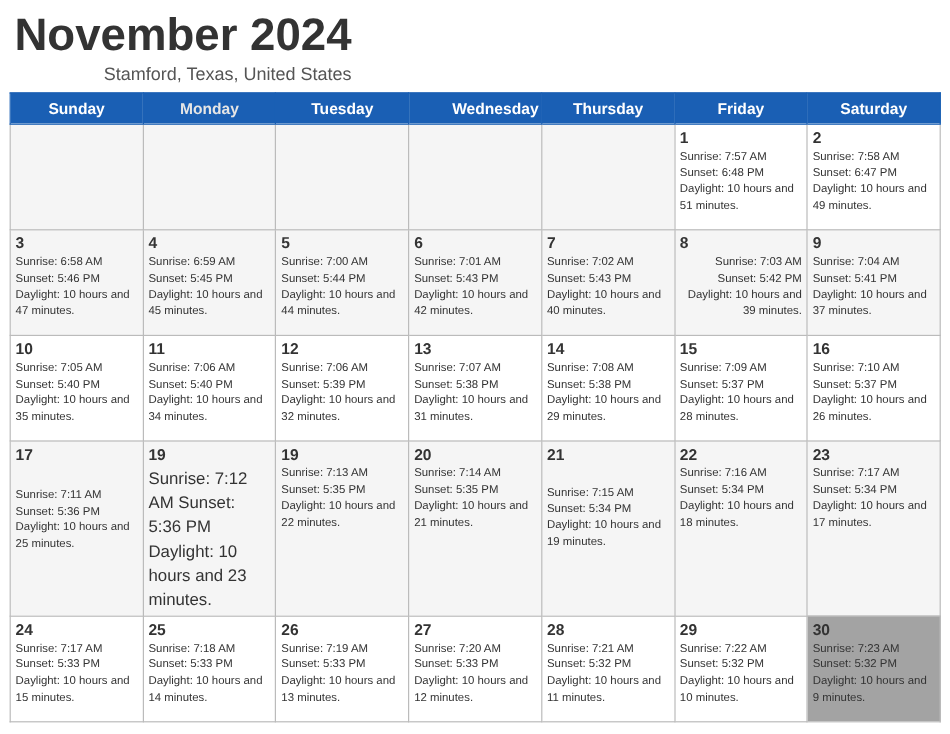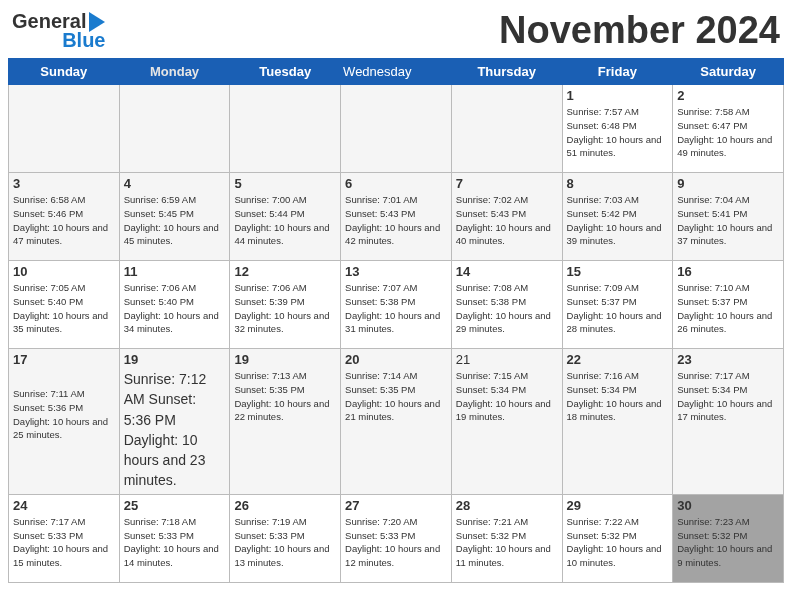--- a/index.html
+++ b/index.html
@@ -8,42 +8,34 @@
     table { width: calc(100% - 16px); margin: 0 8px; border-collapse: collapse; }
     td, th { border: 1px solid #bbb; }
   </style>
 </head>
 <body>
 
 <div style="width:792px; height:612px; background:#fff; overflow:hidden;">
 
   <div style="display:flex; justify-content:space-between; align-items:flex-start; padding:10px 12px 6px 12px;">
 
-    <div style="display:flex; flex-direction:column;">
-      <div style="display:flex; align-items:center;">
-        <span style="font-size:20px; font-weight:bold; color:#333;">General</span>
-        <span style="display:inline-block; width:0; height:0; border-top:10px solid transparent; border-bottom:10px solid transparent; border-left:16px solid #1a7bce; margin-left:3px;"></span>
-      </div>
-      <div style="display:flex; justify-content:flex-end;">
-        <span style="font-size:20px; font-weight:bold; color:#1a7bce; margin-top:-4px;">Blue</span>
-      </div>
-    </div>
 
     <div style="text-align:right;">
       <div style="font-size:38px; font-weight:bold; color:#333; line-height:1.1;">November 2024</div>
+      <div style="font-size:15px; color:#555; margin-top:2px;">Stamford, Texas, United States</div>
     </div>
   </div>
 
   <table style="width:calc(100% - 16px); margin:0 8px; border-collapse:collapse;">
     <thead>
       <tr>
       <th style="background-color: rgb(26, 95, 180); color: rgb(255, 255, 255); text-align: center; padding: 5px 2px; font-size: 13px; font-weight: bold; border: 1px solid rgb(26, 95, 180); width: 14.2857%;">Sunday</th>
           <th style="background-color: rgb(26, 95, 180); color: #e5e5e5; text-align: center; padding: 5px 2px; font-size: 13px; font-weight: bold; border: 1px solid rgb(26, 95, 180); width: 14.2857%;">Monday</th>
           <th style="background-color: rgb(26, 95, 180); color: rgb(255, 255, 255); text-align: center; padding: 5px 2px; font-size: 13px; font-weight: bold; border: 1px solid rgb(26, 95, 180); width: 14.2857%;">Tuesday</th>
-          <th style="background-color: rgb(26, 95, 180); color: rgb(255, 255, 255); text-align: left; padding: 5px 2px; font-size: 13px; font-weight: normal; border: 1px solid rgb(26, 95, 180); width: 14.2857%;">Wednesday</th>
+          <th style="background-color: rgb(26, 95, 180); color: rgb(255, 255, 255); text-align: right; padding: 5px 2px; font-size: 13px; font-weight: bold; border: 1px solid rgb(26, 95, 180); width: 14.2857%;">Wednesday</th>
           <th style="background-color: rgb(26, 95, 180); color: rgb(255, 255, 255); text-align: center; padding: 5px 2px; font-size: 13px; font-weight: bold; border: 1px solid rgb(26, 95, 180); width: 14.2857%;">Thursday</th>
           <th style="background-color: rgb(26, 95, 180); color: rgb(255, 255, 255); text-align: center; padding: 5px 2px; font-size: 13px; font-weight: bold; border: 1px solid rgb(26, 95, 180); width: 14.2857%;">Friday</th>
           <th style="background-color: rgb(26, 95, 180); color: rgb(255, 255, 255); text-align: center; padding: 5px 2px; font-size: 13px; font-weight: bold; border: 1px solid rgb(26, 95, 180); width: 14.2857%;">Saturday</th>
         </tr>
     </thead>
     <tbody id="calendar-body">
     <tr>
           <td style="border: 1px solid rgb(187, 187, 187); vertical-align: top; padding: 3px 4px; width: 14.2857%; height: 88px; background: rgb(245, 245, 245); font-size: 9.5px; color: rgb(51, 51, 51);"></td>
           <td style="border: 1px solid rgb(187, 187, 187); vertical-align: top; padding: 3px 4px; width: 14.2857%; height: 88px; background: rgb(245, 245, 245); font-size: 9.5px; color: rgb(51, 51, 51);"></td>
           <td style="border: 1px solid rgb(187, 187, 187); vertical-align: top; padding: 3px 4px; width: 14.2857%; height: 88px; background: rgb(245, 245, 245); font-size: 9.5px; color: rgb(51, 51, 51);"></td>
@@ -88,21 +80,21 @@
 Daylight: 10 hours and 42 minutes.</div>
           </td>
           <td style="border: 1px solid rgb(187, 187, 187); vertical-align: top; padding: 3px 4px; width: 14.2857%; height: 88px; background: rgb(245, 245, 245); font-size: 9.5px; color: rgb(51, 51, 51);">
             <span style="font-size: 13px; font-weight: bold; display: block; margin-bottom: 2px;">7</span>
             <div style="font-size: 9.5px; line-height: 1.45; color: rgb(51, 51, 51);">Sunrise: 7:02 AM
 Sunset: 5:43 PM
 Daylight: 10 hours and 40 minutes.</div>
           </td>
           <td style="border: 1px solid rgb(187, 187, 187); vertical-align: top; padding: 3px 4px; width: 14.2857%; height: 88px; background: rgb(245, 245, 245); font-size: 9.5px; color: rgb(51, 51, 51);">
             <span style="font-size: 13px; font-weight: bold; display: block; margin-bottom: 2px;">8</span>
-            <div style="font-size: 9.5px; line-height: 1.45; color: rgb(51, 51, 51);">Sunrise: 7:03 AM
+            <div style="font-size: 9.5px; line-height: 1.45; color: rgb(51, 51, 51); text-align: right;">Sunrise: 7:03 AM
 Sunset: 5:42 PM
 Daylight: 10 hours and 39 minutes.</div>
           </td>
           <td style="border: 1px solid rgb(187, 187, 187); vertical-align: top; padding: 3px 4px; width: 14.2857%; height: 88px; background: rgb(245, 245, 245); font-size: 9.5px; color: rgb(51, 51, 51);">
             <span style="font-size: 13px; font-weight: bold; display: block; margin-bottom: 2px;">9</span>
             <div style="font-size: 9.5px; line-height: 1.45; color: rgb(51, 51, 51);">Sunrise: 7:04 AM
 Sunset: 5:41 PM
 Daylight: 10 hours and 37 minutes.</div>
           </td>
         </tr>
@@ -169,21 +161,21 @@
 Sunset: 5:35 PM
 Daylight: 10 hours and 22 minutes.</div>
           </td>
           <td style="border: 1px solid rgb(187, 187, 187); vertical-align: top; padding: 3px 4px; width: 14.2857%; height: 88px; background: rgb(245, 245, 245); font-size: 9.5px; color: rgb(51, 51, 51);">
             <span style="font-size: 13px; font-weight: bold; display: block; margin-bottom: 2px;">20</span>
             <div style="font-size: 9.5px; line-height: 1.45; color: rgb(51, 51, 51);">Sunrise: 7:14 AM
 Sunset: 5:35 PM
 Daylight: 10 hours and 21 minutes.</div>
           </td>
           <td style="border: 1px solid rgb(187, 187, 187); vertical-align: top; padding: 3px 4px; width: 14.2857%; height: 88px; background: rgb(245, 245, 245); font-size: 9.5px; color: rgb(51, 51, 51);">
-            <span style="font-size: 13px; font-weight: normal; display: block; margin-bottom: 2px;">21</span>
+            <span style="font-size: 13px; font-weight: bold; display: block; margin-bottom: 18px;">21</span>
             <div style="font-size: 9.5px; line-height: 1.45; color: rgb(51, 51, 51);">Sunrise: 7:15 AM
 Sunset: 5:34 PM
 Daylight: 10 hours and 19 minutes.</div>
           </td>
           <td style="border: 1px solid rgb(187, 187, 187); vertical-align: top; padding: 3px 4px; width: 14.2857%; height: 88px; background: rgb(245, 245, 245); font-size: 9.5px; color: rgb(51, 51, 51);">
             <span style="font-size: 13px; font-weight: bold; display: block; margin-bottom: 2px;">22</span>
             <div style="font-size: 9.5px; line-height: 1.45; color: rgb(51, 51, 51);">Sunrise: 7:16 AM
 Sunset: 5:34 PM
 Daylight: 10 hours and 18 minutes.</div>
           </td>

